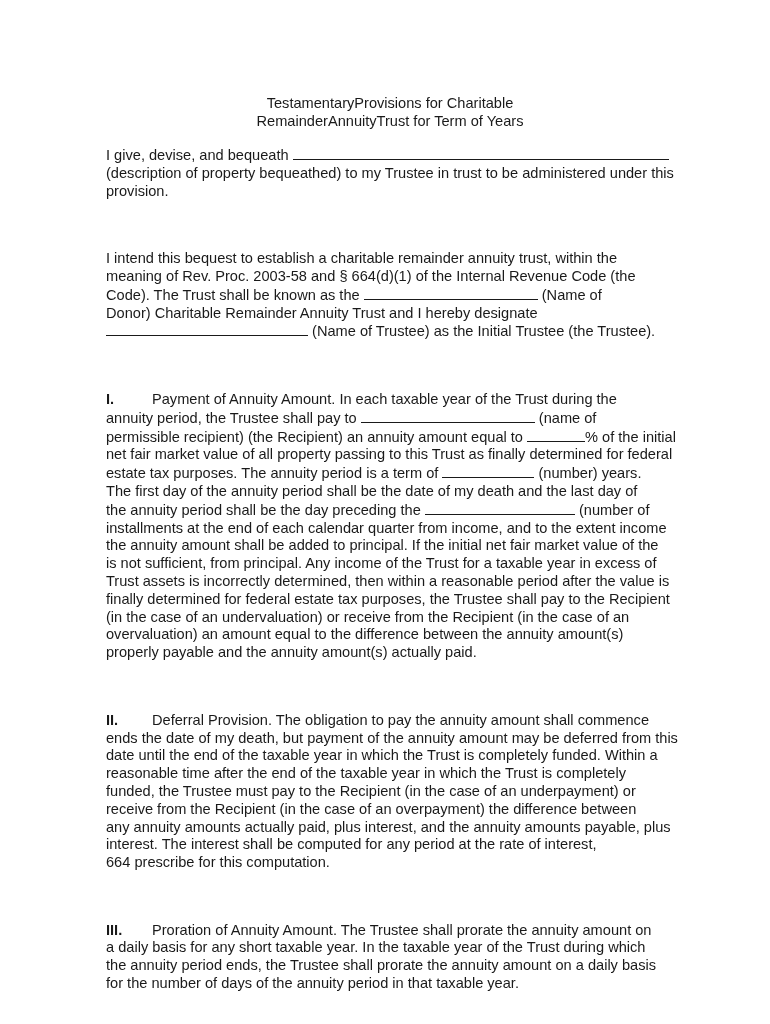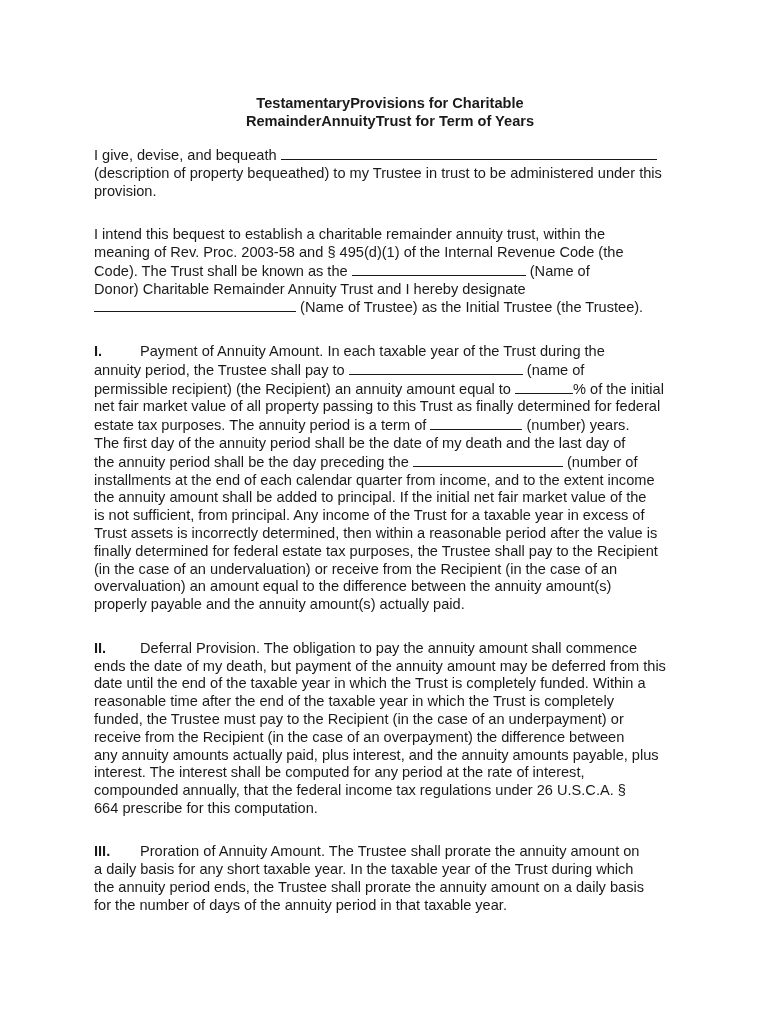--- a/index.html
+++ b/index.html
@@ -16,28 +16,28 @@
       color: #1a1a1a;
     }
     .page {
       position: absolute;
       left: 90px;
       top: 94px;
       width: 600px;
     }
     .title {
       text-align: center;
-      font-weight: bold;
+      font-weight: normal;
       font-size: 14.6px;
       line-height: 18px;
       margin: 0 0 16px 0;
     }
     .title div { white-space: nowrap; }
     p {
-      margin: 4px;
+      margin: 16px;
       font-size: 14.6px;
       line-height: 17.8px;
     }
     .gap { height: 17.8px; }
     .b { font-weight: normal; }
     .i { }
     .blank {
       display: inline-block;
       border-bottom: 1.6px solid #1a1a1a;
       height: 13px;
@@ -62,21 +62,21 @@
 
   <p>
     <span class="line"><span>I give, devise, and bequeath </span><span class="blank" style="width:376px"></span></span>
     <span class="line"><span class="i">(description of property bequeathed)</span><span> to my Trustee in trust to be administered under this</span></span>
     <span class="line"><span>provision.</span></span>
   </p>
   <div class="gap"></div>
 
   <p>
     <span class="line"><span>I intend this bequest to establish a charitable remainder annuity trust, within the</span></span>
-    <span class="line"><span>meaning of </span><span class="b">Rev. Proc. 2003-58</span><span> and </span><span class="b">§ 495(d)(1) of the Internal Revenue Code</span><span> (the</span></span>
+    <span class="line"><span>meaning of </span><span class="b">Rev. Proc. 2003-58</span><span> and </span><span class="b">§ 664(d)(1) of the Internal Revenue Code</span><span> (the</span></span>
     <span class="line"><span class="i">Code</span><span>). The Trust shall be known as the </span><span class="blank" style="width:174px"></span><span class="i"> (Name of</span></span>
     <span class="line"><span class="i">Donor)</span><span> Charitable Remainder Annuity Trust and I hereby designate</span></span>
     <span class="line"><span class="blank" style="width:202px"></span><span class="i"> (Name of Trustee)</span><span> as the Initial Trustee (the </span><span class="i">Trustee</span><span>).</span></span>
   </p>
   <div class="gap"></div>
 
   <p>
     <span class="line"><span class="sec-num">I.</span><span class="b">Payment of Annuity Amount.</span><span> In each taxable year of the Trust during the</span></span>
     <span class="line"><span>annuity period, the Trustee shall pay to </span><span class="blank" style="width:174px"></span><span class="i"> (name of</span></span>
     <span class="line"><span class="i">permissible recipient)</span><span> (the </span><span class="i">Recipient</span><span>) an annuity amount equal to </span><span class="blank" style="width:58px"></span><span>% of the initial</span></span>
@@ -97,21 +97,20 @@
 
   <p>
     <span class="line"><span class="sec-num">II.</span><span class="b">Deferral Provision.</span><span> The obligation to pay the annuity amount shall commence</span></span>
     <span class="line">ends the date of my death, but payment of the annuity amount may be deferred from this</span>
     <span class="line">date until the end of the taxable year in which the Trust is completely funded. Within a</span>
     <span class="line">reasonable time after the end of the taxable year in which the Trust is completely</span>
     <span class="line">funded, the Trustee must pay to the Recipient (in the case of an underpayment) or</span>
     <span class="line">receive from the Recipient (in the case of an overpayment) the difference between</span>
     <span class="line">any annuity amounts actually paid, plus interest, and the annuity amounts payable, plus</span>
     <span class="line">interest. The interest shall be computed for any period at the rate of interest,</span>
-    <span class="line"><span>compounded annually, that the federal income tax regulations under </span><span class="b">26 U.S.C.A. §</span></span>
     <span class="line"><span class="b">664</span><span> prescribe for this computation.</span></span>
   </p>
   <div class="gap"></div>
 
   <p>
     <span class="line"><span class="sec-num">III.</span><span class="b">Proration of Annuity Amount.</span><span> The Trustee shall prorate the annuity amount on</span></span>
     <span class="line">a daily basis for any short taxable year. In the taxable year of the Trust during which</span>
     <span class="line">the annuity period ends, the Trustee shall prorate the annuity amount on a daily basis</span>
     <span class="line">for the number of days of the annuity period in that taxable year.</span>
   </p>

